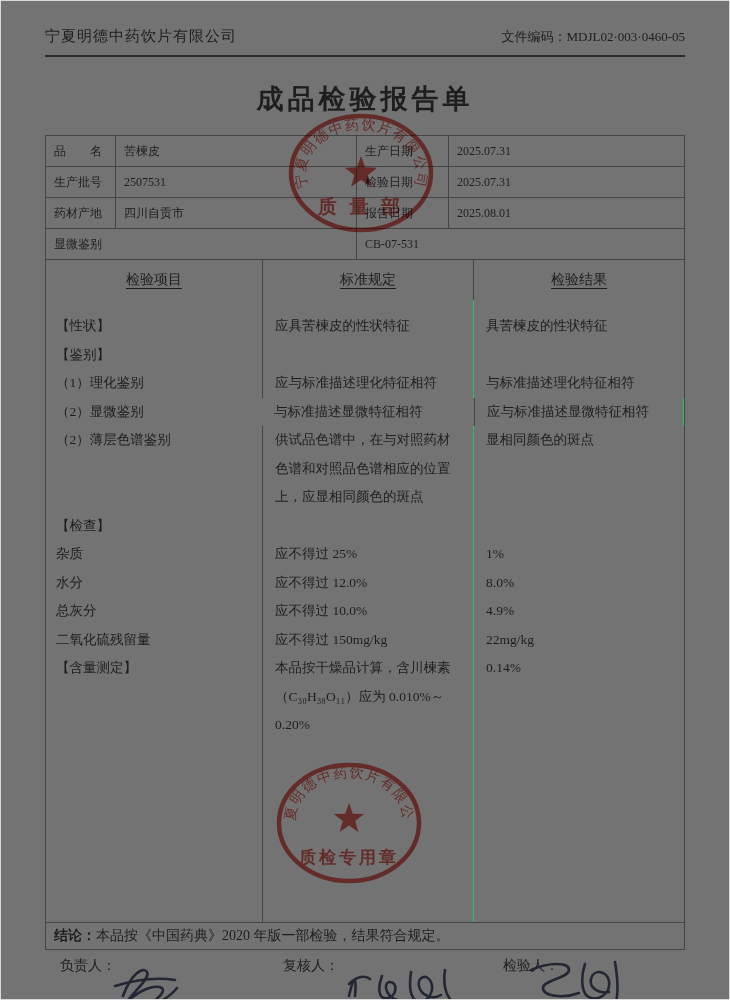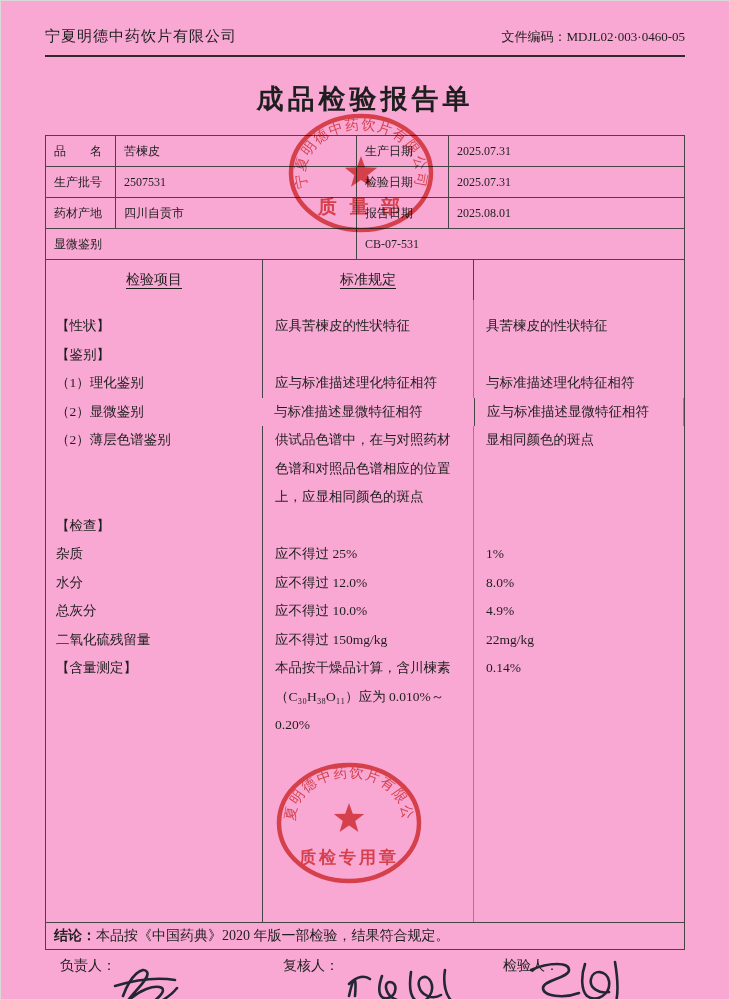--- a/index.html
+++ b/index.html
@@ -1,19 +1,19 @@
 <!DOCTYPE html>
 <html><head>
 <meta charset="utf-8">
 <style>
   html,body{margin:0;padding:0;background:#ffffff;}
   .page{
     position:relative;
     width:730px;height:1000px;
-    background:#f9a8d4;
+    background:#737373;
     font-family:"Liberation Serif","DejaVu Serif",serif;
     color:#1e1e1e;
     overflow:hidden;
     box-sizing:border-box;
     border:1px solid #d9d9d9;
   }
   
   .top-header{
     margin:26px 44px 0 44px;
     padding-bottom:9px;
@@ -118,20 +118,21 @@
       <div class="cell bl">报告日期</div>
       <div class="cell bl">2025.08.01</div>
 
       <div class="cell span2a">显微鉴别</div>
       <div class="cell span2b bl">CB-07-531</div>
     </div>
 
     <div class="main-header">
       <div class="hcell">检验项目</div>
       <div class="hcell bl" style="border-right:1px solid #454545;">标准规定</div>
+      <div class="hcell">检验结果</div>
     </div>
 
     <div class="tbody">
       <div class="trow spacer-row">
           <div class="c c1"></div>
           <div class="c c2"></div>
           <div class="c c3"></div>
         </div>
 
       <div class="trow">

